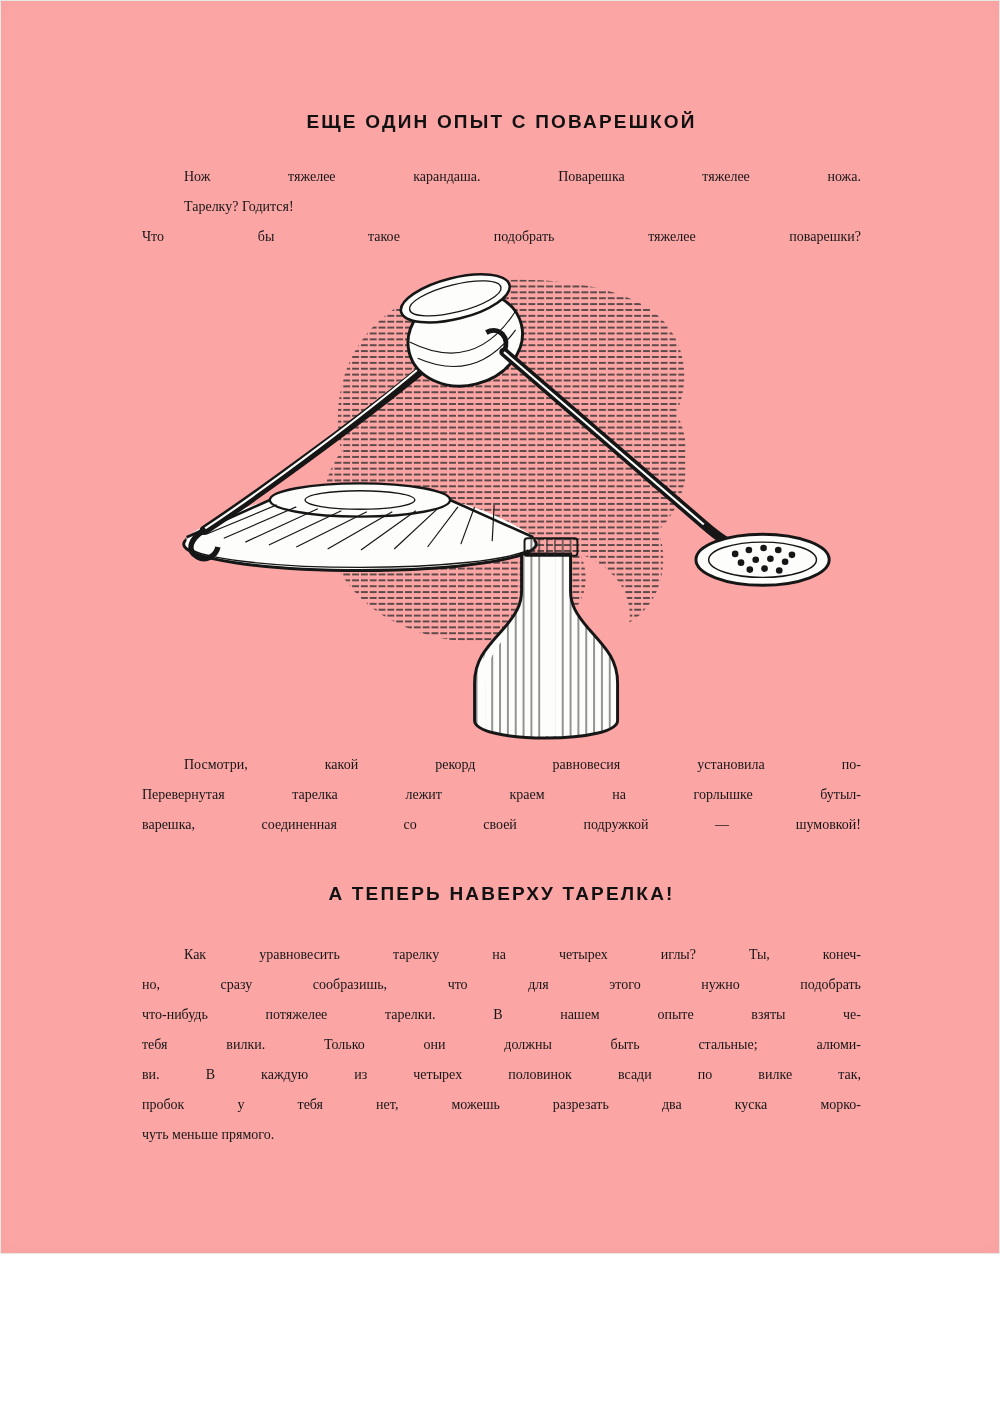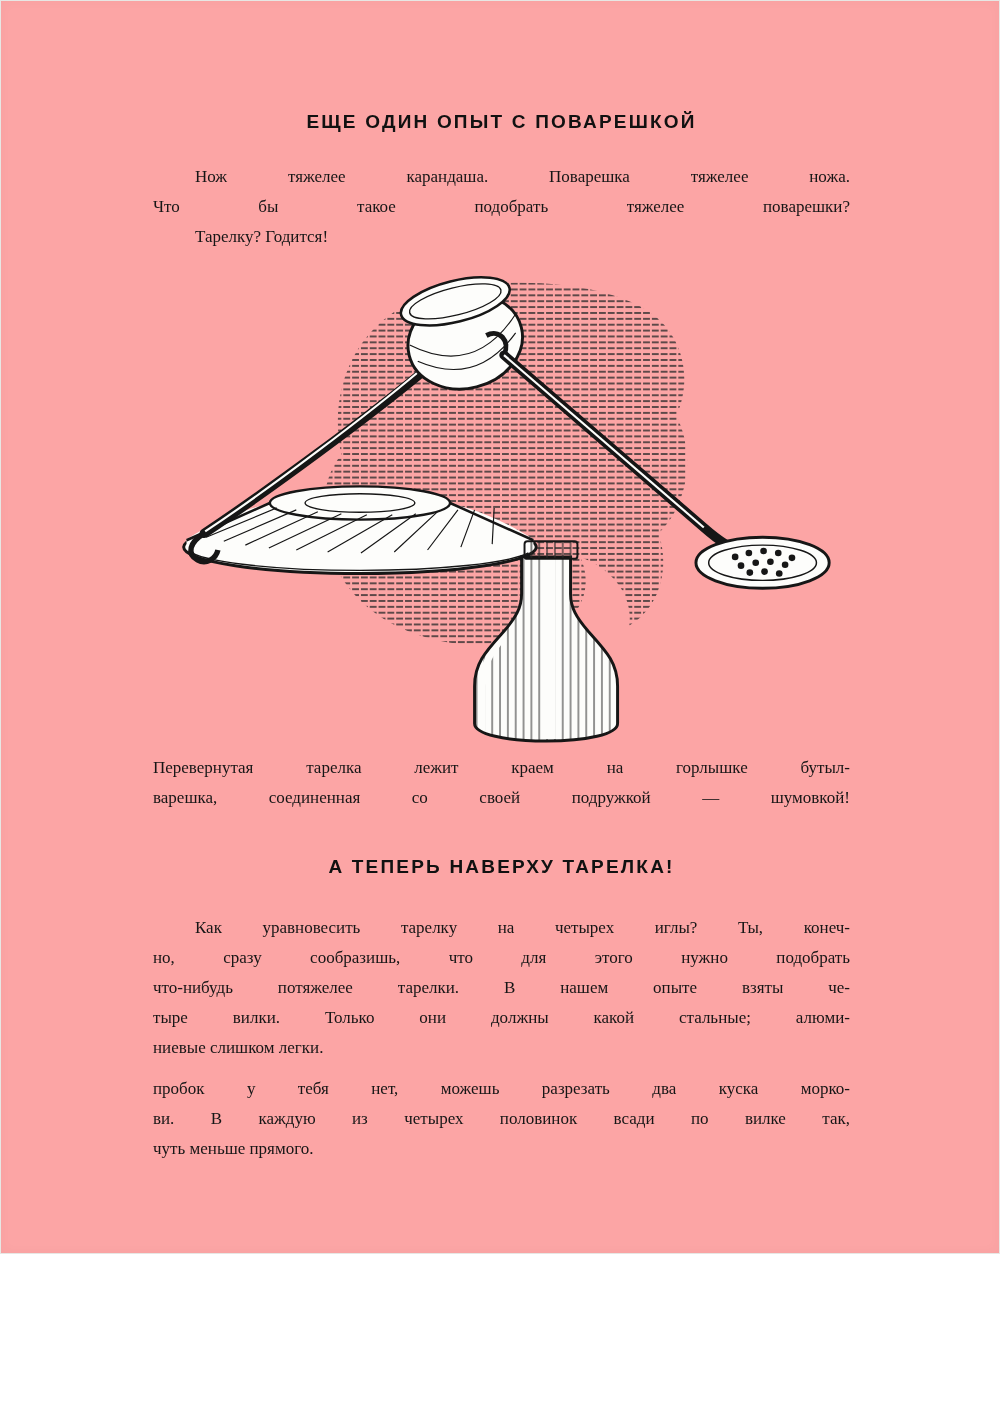--- a/index.html
+++ b/index.html
@@ -24,21 +24,21 @@
     font-weight: bold;
     font-size: 19px;
     letter-spacing: 2.2px;
     line-height: 24px;
     text-align: center;
     margin: 0;
     color: #111;
   }
   .head-1 { margin-top: 110px; }
   .head-2 { margin-top: 42px; }
-  .para { font-size: 17px; line-height: 30px; margin: 11px; }
+  .para { font-size: 14px; line-height: 30px; margin: 0; }
   .para-intro { margin-top: 28px; }
   .para-result { margin-top: 10px; }
   .para-forks { margin-top: 34px; }
   .line { text-align: justify; text-align-last: justify; }
   .line.last { text-align-last: left; }
   .line.indent { text-indent: 42px; }
   .figure {
     margin: 8px 0 0 10px;
     width: 700px; height: 480px;
     padding: 0;
@@ -54,22 +54,22 @@
 </head>
 <body>
 
 <div class="page">
   <div class="content">
 
     <h1 class="head head-1">ЕЩЕ ОДИН ОПЫТ С ПОВАРЕШКОЙ</h1>
 
     <div class="para para-intro">
       <div class="line indent">Нож тяжелее карандаша. Поварешка тяжелее ножа.</div>
+      <div class="line last indent">Тарелку? Годится!</div>
       <div class="line">Что бы такое подобрать тяжелее поварешки?</div>
-      <div class="line last indent">Тарелку? Годится!</div>
     </div>
 
     <figure class="figure">
       <svg width="700" height="480" viewBox="0 0 700 490" xmlns="http://www.w3.org/2000/svg">
         <defs>
           <pattern id="hatch" width="9" height="6" patternUnits="userSpaceOnUse">
             <path d="M0,3 H9" stroke="#2a2a2a" stroke-width="1.4" stroke-dasharray="6 2"></path>
           </pattern>
           <pattern id="vhatch" width="8" height="12" patternUnits="userSpaceOnUse">
             <path d="M4,0 V12" stroke="#2a2a2a" stroke-width="1.2"></path>
@@ -137,36 +137,36 @@
             <circle cx="639" cy="308" r="3.4"></circle>
               <circle cx="603" cy="316" r="3.4"></circle>
             <circle cx="618" cy="315" r="3.4"></circle>
               <circle cx="633" cy="317" r="3.4"></circle>
           </g>
         </g>
       </svg>
     </figure>
 
     <div class="para para-result">
+      <div class="line indent">Посмотри, какой рекорд равновесия установила по-</div>
       <div class="line">Перевернутая тарелка лежит краем на горлышке бутыл-</div>
       <div class="line">варешка, соединенная со своей подружкой — шумовкой!</div>
     </div>
 
     <h2 class="head head-2">А ТЕПЕРЬ НАВЕРХУ ТАРЕЛКА!</h2>
 
     <div class="para para-forks">
       <div class="line indent">Как уравновесить тарелку на четырех иглы? Ты, конеч-</div>
       <div class="line">но, сразу сообразишь, что для этого нужно подобрать</div>
       <div class="line">что-нибудь потяжелее тарелки. В нашем опыте взяты че-</div>
-      <div class="line">тыре вилки. Только они должны какой стальные; алюми-</div>
-      <div class="line last">ниевые слишком легки.</div>
+      <div class="line">тебя вилки. Только они должны быть стальные; алюми-</div>
     </div>
 
     <div class="para">
+      <div class="line">ви. В каждую из четырех половинок всади по вилке так,</div>
       <div class="line">пробок у тебя нет, можешь разрезать два куска морко-</div>
-      <div class="line">ви. В каждую из четырех половинок всади по вилке так,</div>
       <div class="line last">чуть меньше прямого.</div>
     </div>
 
   </div>
 
   <div class="page-number">8</div>
 </div>
 
 </body></html>

